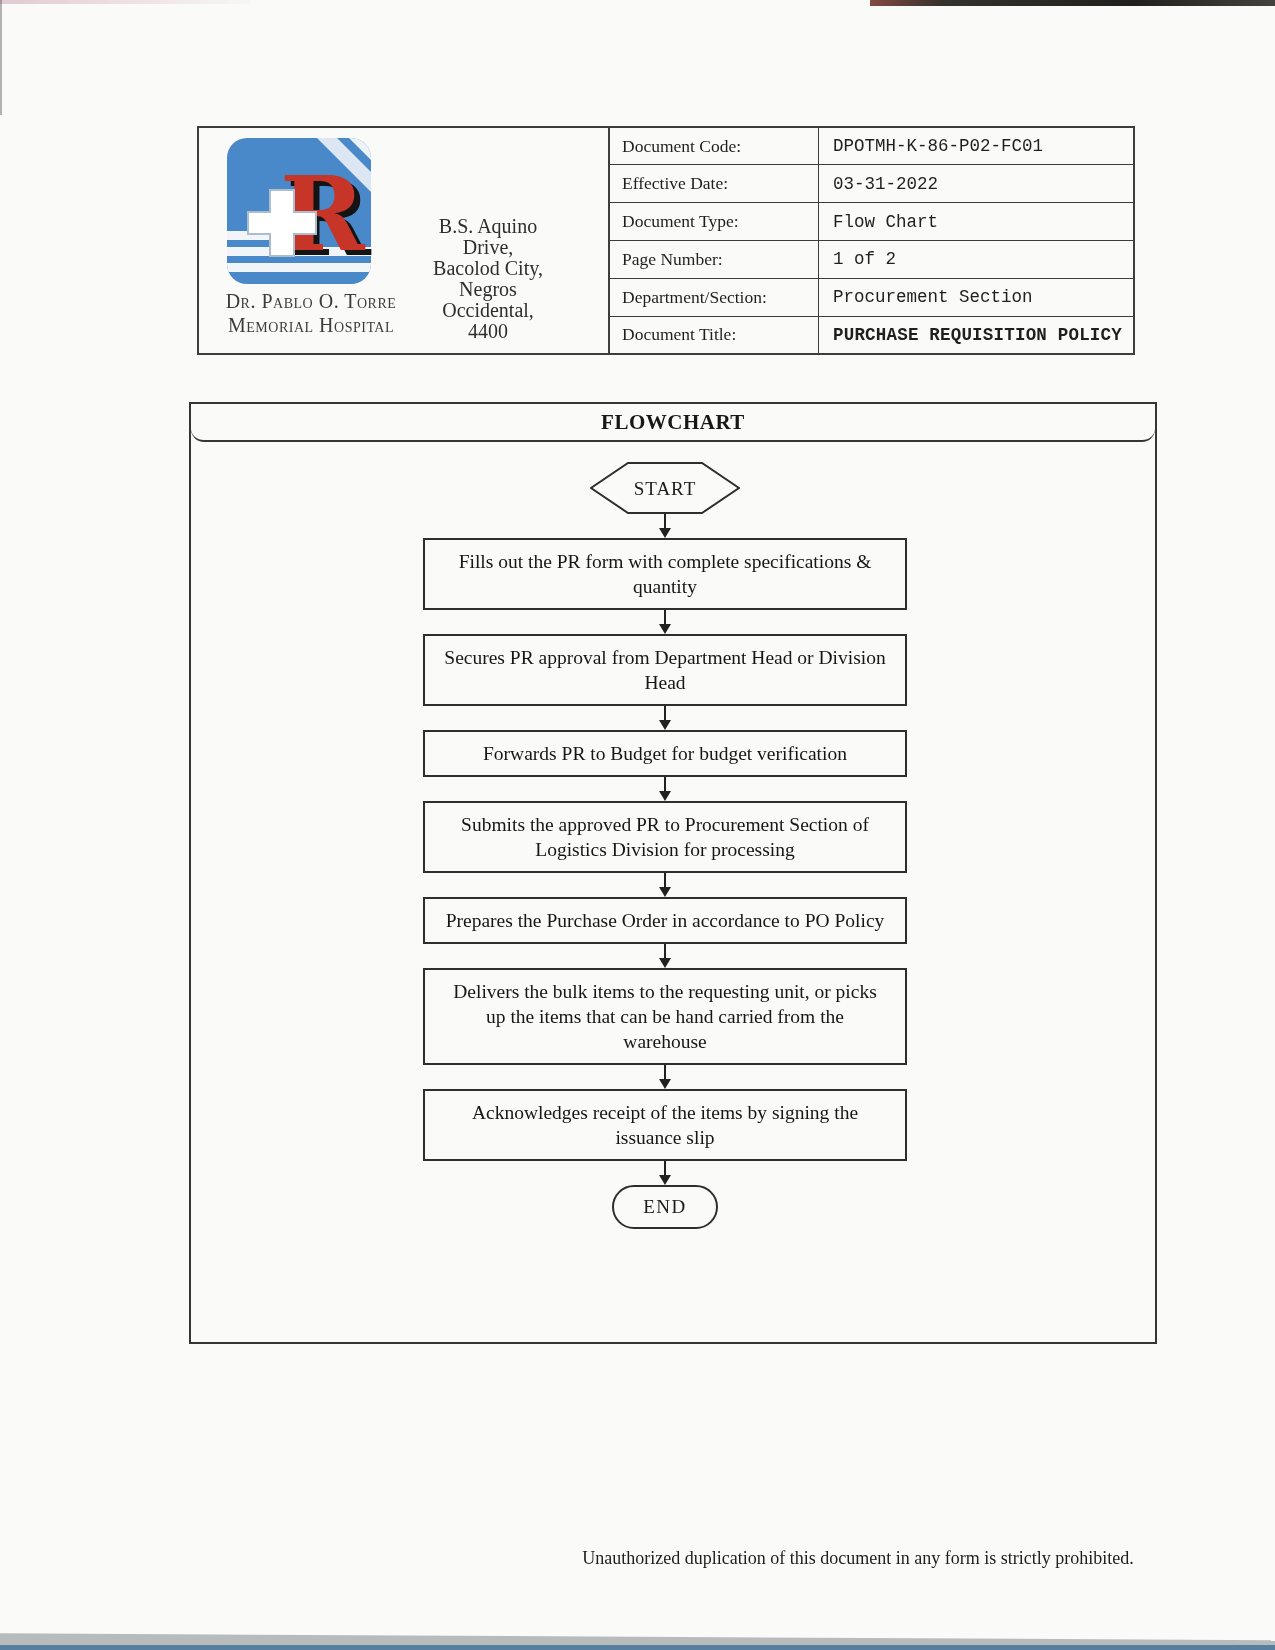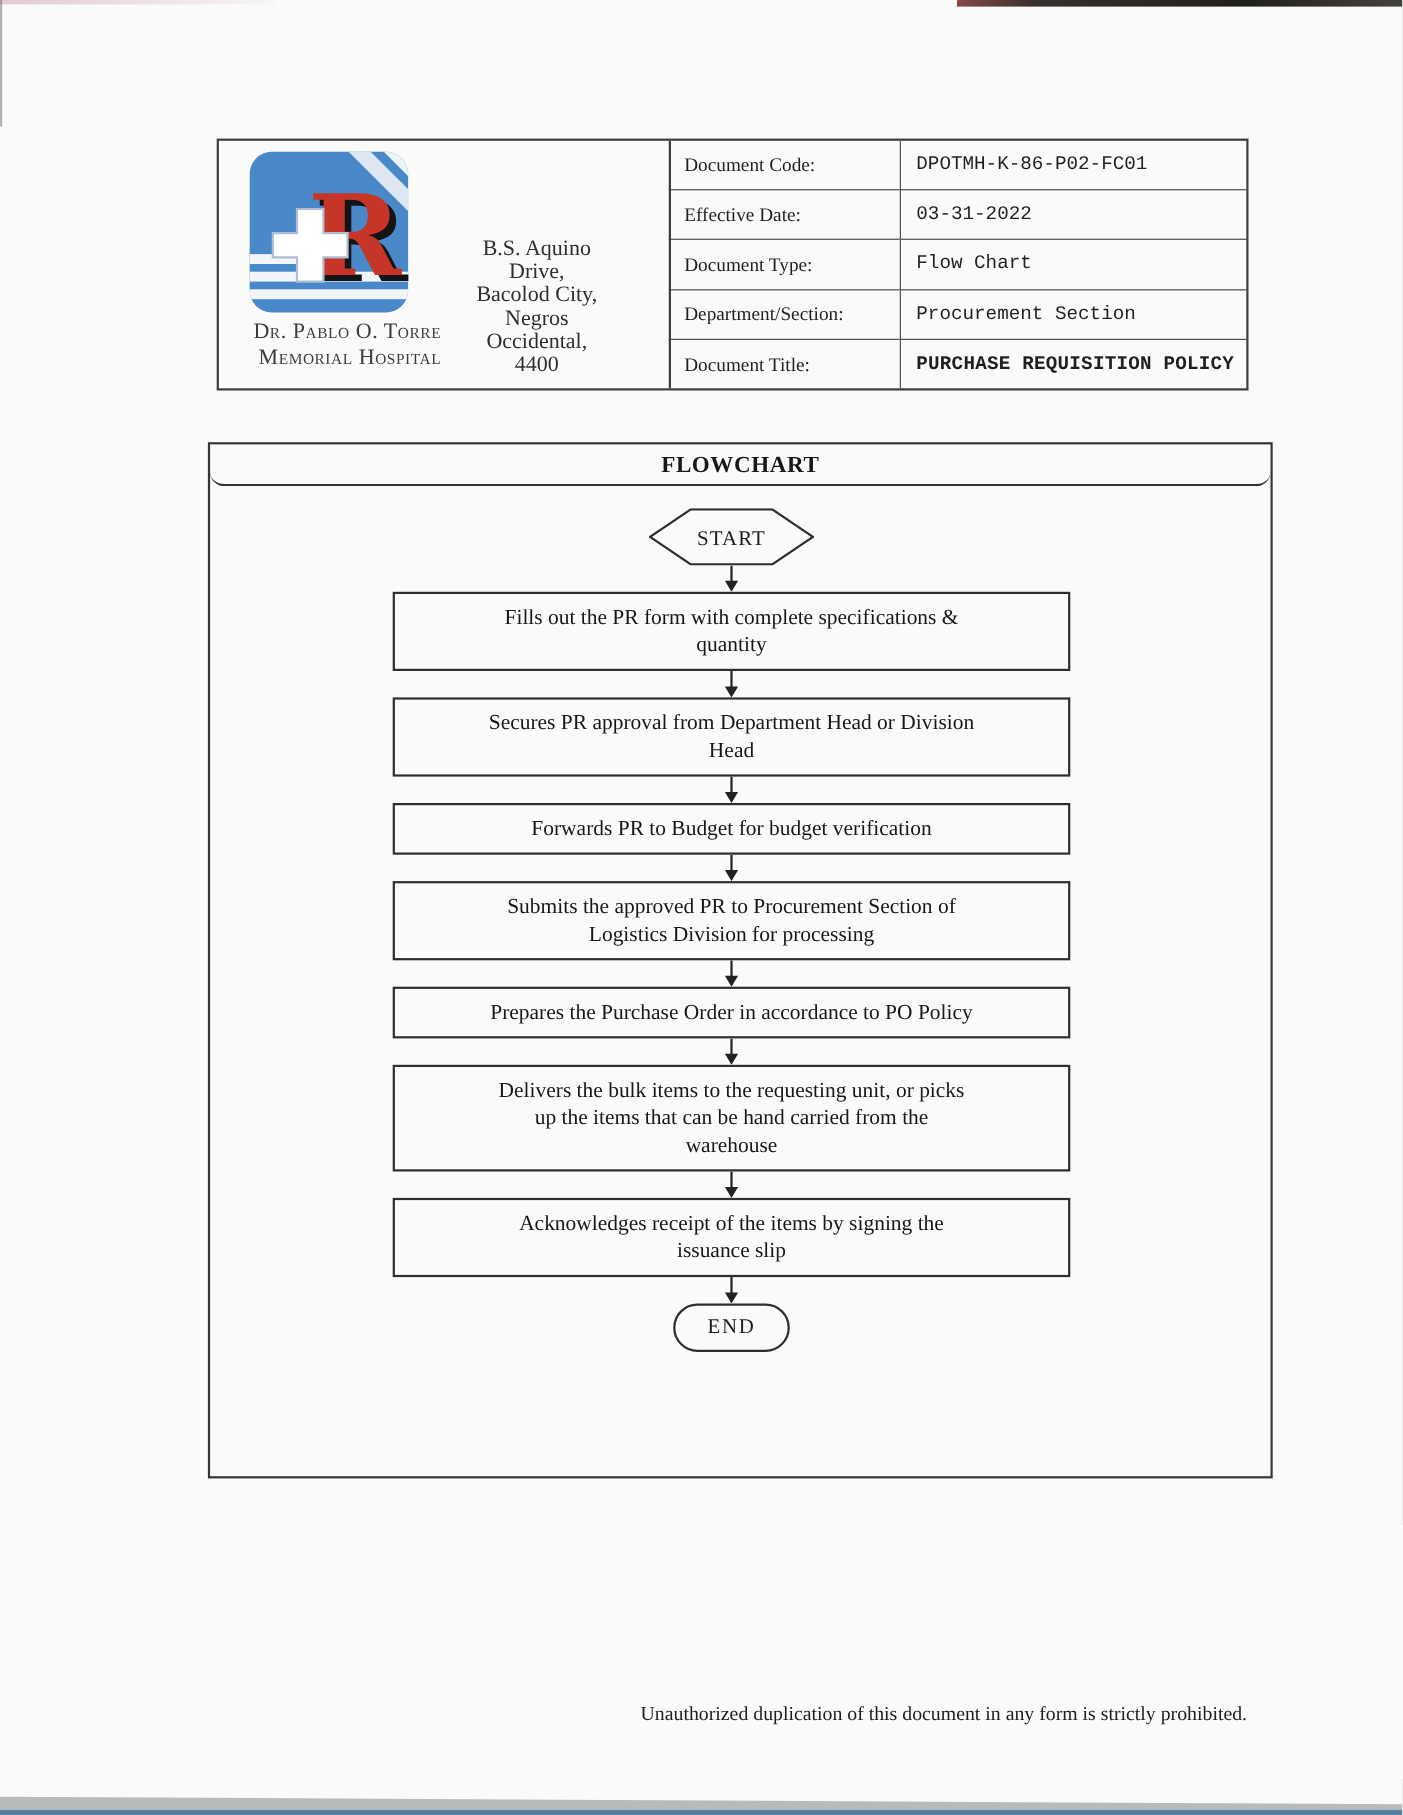--- a/index.html
+++ b/index.html
@@ -15,42 +15,42 @@
   .scan-left{position:absolute;top:0;left:0;width:2px;height:115px;background:rgba(92,92,98,.45);}
   .scan-bottom-gray{position:absolute;left:0;bottom:5px;width:100%;height:15px;background:#b7bbbb;
     clip-path:polygon(0 22%, 100% 68%, 100% 100%, 0 100%);}
   .scan-bottom-blue{position:absolute;left:0;bottom:0;width:100%;height:5px;background:#567fa0;}
 
   
   .header-box{position:absolute;left:197px;top:126px;width:938px;height:229px;
     border:2px solid #3d3d3d;box-sizing:border-box;display:flex;}
   .left-cell{position:relative;width:391px;flex:none;}
   .logo{position:absolute;left:25px;top:7px;width:150px;height:152px;}
-  .hospital-name{position:absolute;left:2px;top:161px;width:200px;text-align:right;
+  .hospital-name{position:absolute;left:12px;top:161px;width:200px;text-align:center;
     font-variant:small-caps;font-size:20px;line-height:24px;letter-spacing:.5px;color:#3c3c3c;}
   .address{position:absolute;left:213px;top:88px;width:152px;text-align:center;
     font-size:20px;line-height:21px;color:#2e2e2e;}
   .meta-table{flex:1;border-collapse:collapse;border-left:2px solid #3d3d3d;table-layout:fixed;margin-left:18px;}
   .meta-table td{border-top:1.5px solid #3d3d3d;font-size:17.5px;vertical-align:middle;
     padding:0 0 0 12px;overflow:hidden;white-space:nowrap;}
   .meta-table tr:first-child td{border-top:none;}
   .meta-table td.lbl{width:196px;border-right:1.5px solid #3d3d3d;}
   .meta-table td.val{padding-left:14px;font-family:Liberation Mono, monospace;}
   .meta-table tr.title-row td.val{font-weight:bold;letter-spacing:.2px;}
 
   
   .flowchart-panel{position:absolute;left:189px;top:402px;width:968px;height:942px;
     border:2px solid #353535;box-sizing:border-box;}
   .flowchart-title{height:36px;line-height:36px;border-bottom:2px solid #353535;
     text-align:center;font-weight:bold;font-size:21px;letter-spacing:.5px;color:#171717;border-radius:13px;}
   .flow-column{position:absolute;left:calc(50% - 8px);top:38px;transform:translateX(-50%);
     width:532px;display:flex;flex-direction:column;align-items:center;padding-top:20px;}
   .terminator-start{width:150px;height:52px;flex:none;}
   .terminator-start text{font-size:19px;letter-spacing:1px;fill:#1c1c1c;}
-  .step{box-sizing:border-box;width:616px;border:2px solid #2e2e2e;background:transparent;
+  .step{box-sizing:border-box;width:484px;border:2px solid #2e2e2e;background:transparent;
     font-size:19.5px;line-height:25px;padding:9px 14px;text-align:center;white-space:pre-line;color:#161616;}
   .flow-arrow{height:24px;flex:none;}
   .terminator-end{box-sizing:border-box;width:106px;height:44px;border:2px solid #2e2e2e;
     border-radius:22px;text-align:center;line-height:40px;font-size:19px;letter-spacing:1.5px;color:#1c1c1c;}
 
   
   .footer-note{position:absolute;left:500px;top:1548px;width:716px;text-align:center;
     font-size:18px;color:#1d1d1d;}
 </style>
 </head>
@@ -102,20 +102,24 @@
       </tr>
       <tr>
         <td class="lbl">Effective Date:</td>
         <td class="val">03-31-2022</td>
       </tr>
       <tr>
         <td class="lbl">Document Type:</td>
         <td class="val">Flow Chart</td>
       </tr>
       <tr>
+        <td class="lbl">Page Number:</td>
+        <td class="val">1 of 2</td>
+      </tr>
+      <tr>
         <td class="lbl">Department/Section:</td>
         <td class="val">Procurement Section</td>
       </tr>
       <tr class="title-row">
         <td class="lbl">Document Title:</td>
         <td class="val">PURCHASE REQUISITION POLICY</td>
       </tr>
     </tbody>
       </table>
   </div>

